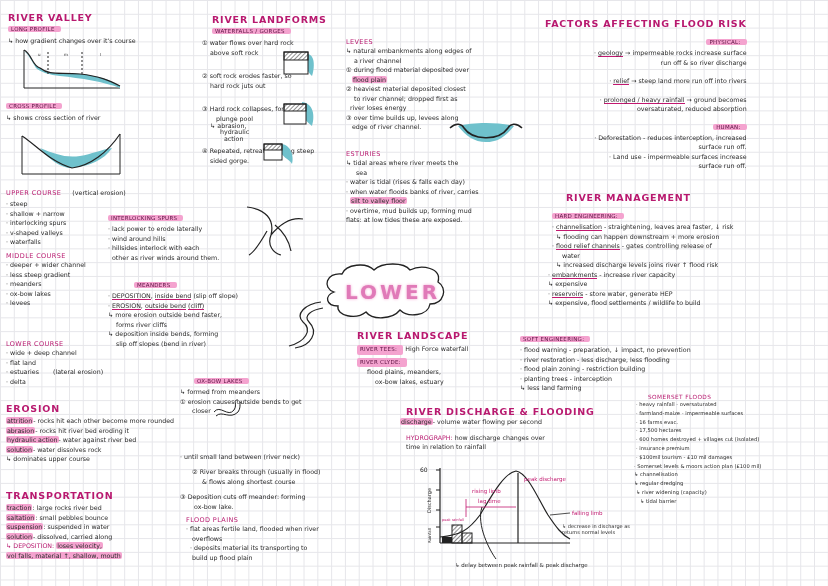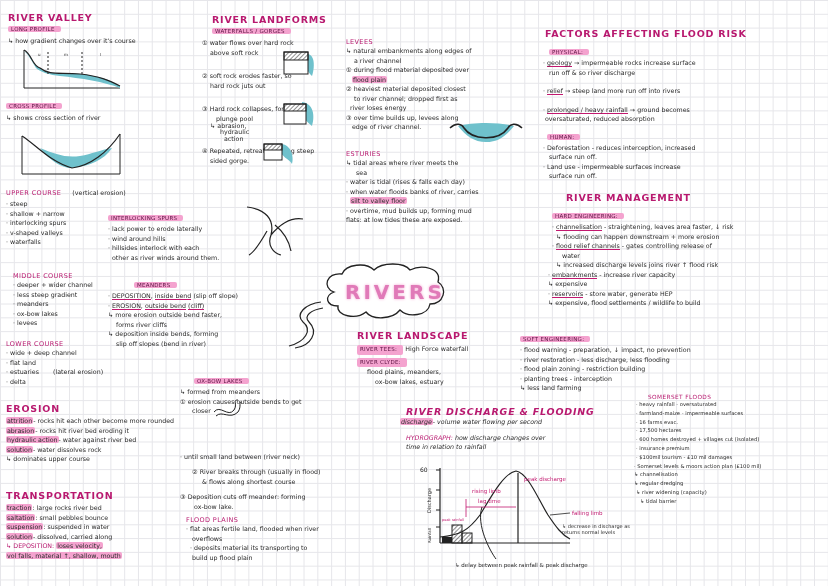--- a/index.html
+++ b/index.html
@@ -47,21 +47,21 @@
   <span class="h2">UPPER COURSE</span>
   <span class="t" style="margin-left:6px;">(vertical erosion)</span>
   <div class="t">
     <div>· steep</div>
     <div>· shallow + narrow</div>
     <div>· interlocking spurs</div>
     <div>· v-shaped valleys</div>
     <div>· waterfalls</div>
   </div>
 </div>
-<div class="abs" style="left:6px;top:272px;margin-left:7px;">
+<div class="abs" style="left:6px;top:252px;">
   <div class="h2">MIDDLE COURSE</div>
   <div class="t">
     <div>· deeper + wider channel</div>
     <div>· less steep gradient</div>
     <div>· meanders</div>
     <div>· ox-bow lakes</div>
     <div>· levees</div>
   </div>
 </div>
 <div class="abs" style="left:6px;top:340px;">
@@ -216,33 +216,33 @@
     <div>· when water floods banks of river, carries</div>
     <div style="padding-left:4px;"><span class="mk">silt to valley floor</span></div>
     <div>· overtime, mud builds up, forming mud</div>
     <div>flats: at low tides these are exposed.</div>
   </div>
 </div>
 
 <svg class="abs" style="left:322px;top:262px;" width="126" height="60">
   <path d="M12,30 C0,26 4,10 20,12 C24,2 44,0 52,8 C60,0 82,0 88,8 C100,2 120,6 116,20 C126,26 122,42 108,42 C106,54 86,56 78,48 C70,58 50,58 44,50 C34,58 14,54 16,44 C4,44 2,34 12,30Z" fill="#fff" stroke="#222" stroke-width="1.3"></path>
 </svg>
-<div class="abs" style="left:345px;top:280px;color:#e07ab8;font-weight:bold;font-size:20px;letter-spacing:3px;text-shadow:0 0 3px #f4a3cf;">RIVERS</div>
+<div class="abs" style="left:345px;top:280px;color:#e07ab8;font-weight:bold;font-size:20px;letter-spacing:3px;text-shadow:0 0 3px #f4a3cf;">LOWER</div>
 
 <div class="abs" style="left:357px;top:330px;">
   <div class="h1">RIVER LANDSCAPE</div>
   <div class="t" style="margin-top:3px;"><span class="hl">RIVER TEES:</span> <span>High Force waterfall</span></div>
   <div class="t" style="margin-top:2px;"><span class="hl">RIVER CLYDE:</span></div>
   <div class="t" style="padding-left:10px;">
     <div>flood plains, meanders,</div>
     <div style="padding-left:8px;">ox-bow lakes, estuary</div>
   </div>
 </div>
 
-<div class="abs" style="left:406px;top:406px;font-style:italic;">
+<div class="abs" style="left:406px;top:406px;">
   <div class="h1">RIVER DISCHARGE &amp; FLOODING</div>
   <div class="t" style="margin-left:-6px;"><span class="mk">discharge</span><span>- volume water flowing per second</span></div>
   <div class="t" style="margin-top:6px;"><span style="color:#b8196f;">HYDROGRAPH:</span> <span>how discharge changes over</span></div>
   <div class="t">time in relation to rainfall</div>
 </div>
 
 <svg class="abs" style="left:420px;top:465px;" width="200" height="120">
   <text x="0" y="7" font-size="6" fill="#222">60</text>
   <line x1="20" y1="3" x2="20" y2="78" stroke="#222" stroke-width="1.2"></line>
   <line x1="20" y1="78" x2="150" y2="78" stroke="#222" stroke-width="1.2"></line>
@@ -263,21 +263,21 @@
   <text x="52" y="28" font-size="5.5" fill="#c2186f">rising limb</text>
   <text x="58" y="38" font-size="5.5" fill="#c2186f">lag time</text>
   <text x="104" y="16" font-size="5.5" fill="#c2186f">peak discharge</text>
   <text x="22" y="56" font-size="3.5" fill="#c2186f">peak rainfall</text>
   <text x="152" y="50" font-size="5.5" fill="#c2186f">falling limb</text>
   <line x1="130" y1="50" x2="150" y2="48" stroke="#222" stroke-width="0.8"></line>
 </svg>
 <div class="abs t" style="left:562px;top:523px;font-size:5px;line-height:6px;width:70px;white-space:normal;">↳ decrease in discharge as returns normal levels</div>
 <div class="abs t" style="left:455px;top:562px;font-size:5.5px;line-height:7px;width:140px;white-space:normal;">↳ delay between peak rainfall &amp; peak discharge</div>
 
-<div class="abs" style="left:545px;top:28px;">
+<div class="abs" style="left:545px;top:18px;text-align:right;">
   <div class="h1">FACTORS AFFECTING FLOOD RISK</div>
   <div class="hl" style="margin-top:2px;margin-left:4px;">PHYSICAL:</div>
   <div class="t" style="margin-left:-2px;">
     <div>· <span class="ul">geology</span> <span>→ impermeable rocks increase surface</span></div>
     <div style="padding-left:6px;">run off &amp; so river discharge</div>
     <div style="margin-top:9px;">· <span class="ul">relief</span> <span>→ steep land more run off into rivers</span></div>
     <div style="margin-top:9px;">· <span class="ul">prolonged / heavy rainfall</span> <span>→ ground becomes</span></div>
     <div style="padding-left:2px;">oversaturated, reduced absorption</div>
   </div>
   <div class="hl" style="margin-top:10px;margin-left:2px;">HUMAN:</div>

